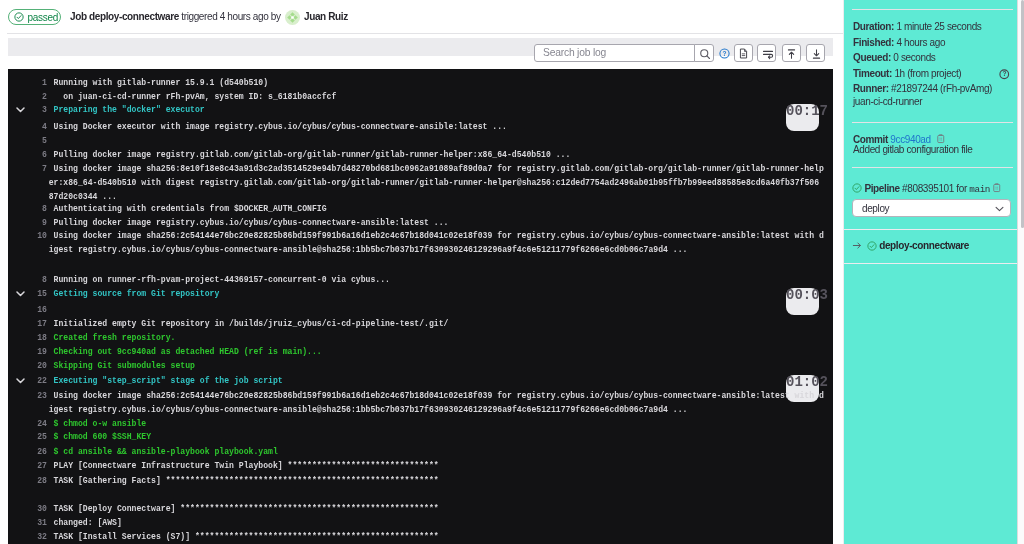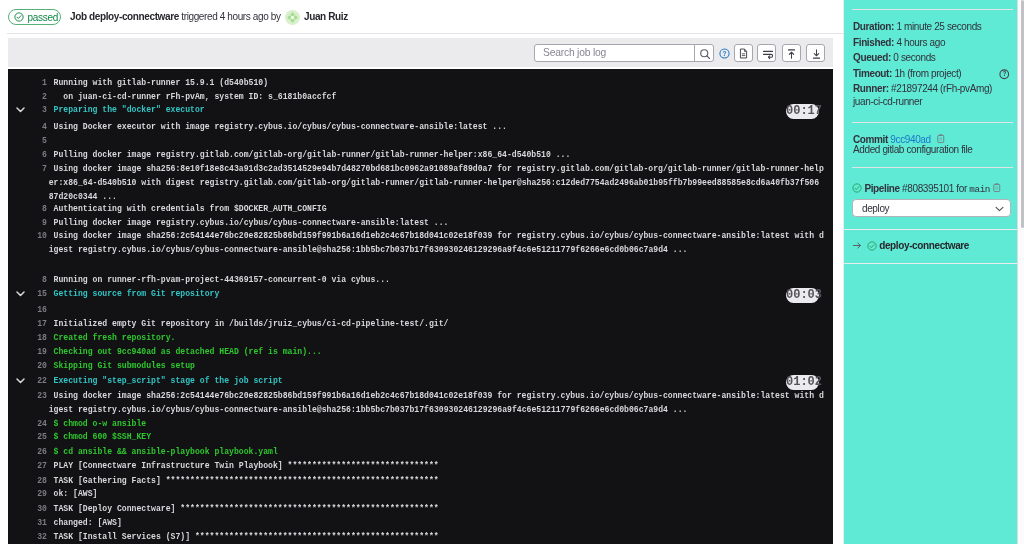--- a/index.html
+++ b/index.html
@@ -6,38 +6,38 @@
 .abs { position:absolute; }
 
 #badge { position:absolute; left:8px; top:8.5px; width:52.5px; height:16px; border:1px solid #55b178; border-radius:8px; background:#fff; }
 #badge svg { position:absolute; left:5px; top:2.5px; }
 #badge span { position:absolute; left:18.5px; top:2px; font-size:10px; letter-spacing:-0.3px; color:#108548; }
 #htext { position:absolute; left:70px; top:11px; font-size:10px; letter-spacing:-0.38px; color:#33323d; }
 #htext b { font-weight:700; color:#28272d; }
 #hdiv { position:absolute; left:7px; top:33px; width:836px; height:1px; background:#e3e3e6; }
 #avatar { position:absolute; left:285px; top:9.5px; }
 
-#toolbar { position:absolute; left:8px; top:37.5px; width:825px; height:29px; background:#ebebee; }
+#toolbar { position:absolute; left:8px; top:37.5px; width:825px; height:18px; background:#ebebee; }
 #search { position:absolute; left:526px; top:6.7px; width:161px; height:18px; background:#fff; border:1px solid #a7a6ae; border-radius:3px 0 0 3px; font-size:10.3px; letter-spacing:-0.2px; color:#868690; line-height:16px; padding-left:8px; }
 #searchbtn { position:absolute; left:686px; top:6.7px; width:20px; height:18px; background:#fff; border:1px solid #a7a6ae; border-radius:0 3px 3px 0; }
 #searchbtn svg { position:absolute; left:3.5px; top:2.8px; }
 .tbtn { position:absolute; top:6.7px; width:19px; height:18px; background:#fff; border:1px solid #a7a6ae; border-radius:3px; }
 .tbtn svg { position:absolute; left:3.5px; top:3px; }
 #qhelp { position:absolute; left:710.5px; top:10.8px; height:11px; }
 #qhelp svg { display:block; }
 
 #log { position:absolute; left:8px; top:69px; width:825px; height:475px; background:#121214; font-family:"Liberation Mono",monospace; font-size:8.15px; font-weight:700; }
 .lr { position:absolute; left:0; width:100%; height:14px; }
 .ln { position:absolute; left:18px; width:21px; text-align:right; color:#7d7c85; font-weight:700; line-height:14px; }
 .lt { position:absolute; white-space:pre; line-height:14px; }
 .t { color:#d8d7db; }
 .s { color:#32c5c5; }
 .g { color:#2ec72e; }
 .chev { position:absolute; left:8.3px; }
-.dur { position:absolute; right:14.5px; width:32.5px; height:15px; background:#ebebee; border-radius:8px; color:#55525b; font-size:12px; text-align:center; line-height:15.5px; font-weight:700; }
+.dur { position:absolute; right:14.5px; width:32.5px; height:27px; background:#ebebee; border-radius:8px; color:#55525b; font-size:14px; text-align:center; line-height:15.5px; font-weight:700; }
 
 #sidebar { position:absolute; left:843px; top:0; width:174px; height:544px; background:#5eead4; border-left:1px solid #ececef; font-size:10px; letter-spacing:-0.38px; color:#33323d; }
 .sdiv { position:absolute; left:7.5px; width:161px; height:1px; background:#e3e3e6; }
 .wdiv { position:absolute; left:0; width:174px; height:1px; background:#ececef; }
 .srow { position:absolute; left:9px; white-space:nowrap; }
 .srow b { font-weight:700; }
 
 #sbar { position:absolute; left:1017px; top:0; width:7px; height:544px; background:#fbfbfb; border-left:1px solid #dcdcde; }
 #sthumb { position:absolute; left:1020.5px; top:0; width:3.5px; height:228px; background:#c2c2c6; border-radius:2px; }
 #commitlink { color:#1f75cb; }
@@ -222,24 +222,20 @@
       <span class="ln">26</span>
       <span class="lt g" style="left:45.5px">$ cd ansible &amp;&amp; ansible-playbook playbook.yaml</span>
     </div>
 <div class="lr" style="top:390.0px">
       <span class="ln">27</span>
       <span class="lt t" style="left:45.5px">PLAY [Connectware Infrastructure Twin Playbook] *******************************</span>
     </div>
 <div class="lr" style="top:404.5px">
       <span class="ln">28</span>
       <span class="lt t" style="left:45.5px">TASK [Gathering Facts] ********************************************************</span>
-    </div>
-<div class="lr" style="top:418.3px">
-      <span class="ln">29</span>
-      <span class="lt t" style="left:45.5px">ok: [AWS]</span>
     </div>
 <div class="lr" style="top:432.5px">
       <span class="ln">30</span>
       <span class="lt t" style="left:45.5px">TASK [Deploy Connectware] *****************************************************</span>
     </div>
 <div class="lr" style="top:446.5px">
       <span class="ln">31</span>
       <span class="lt t" style="left:45.5px">changed: [AWS]</span>
     </div>
 <div class="lr" style="top:460.8px">

